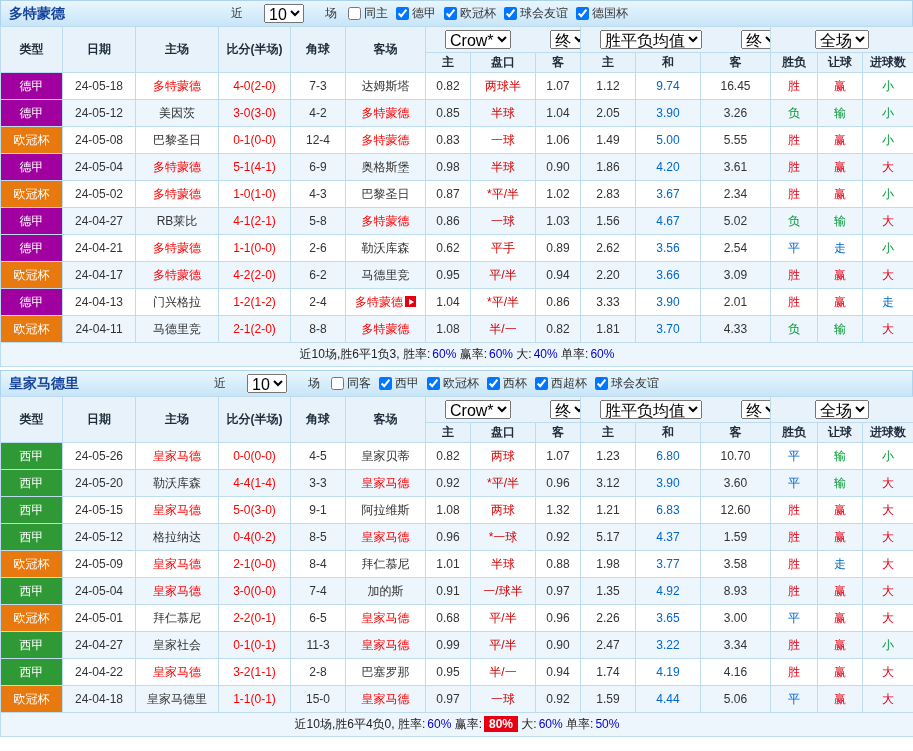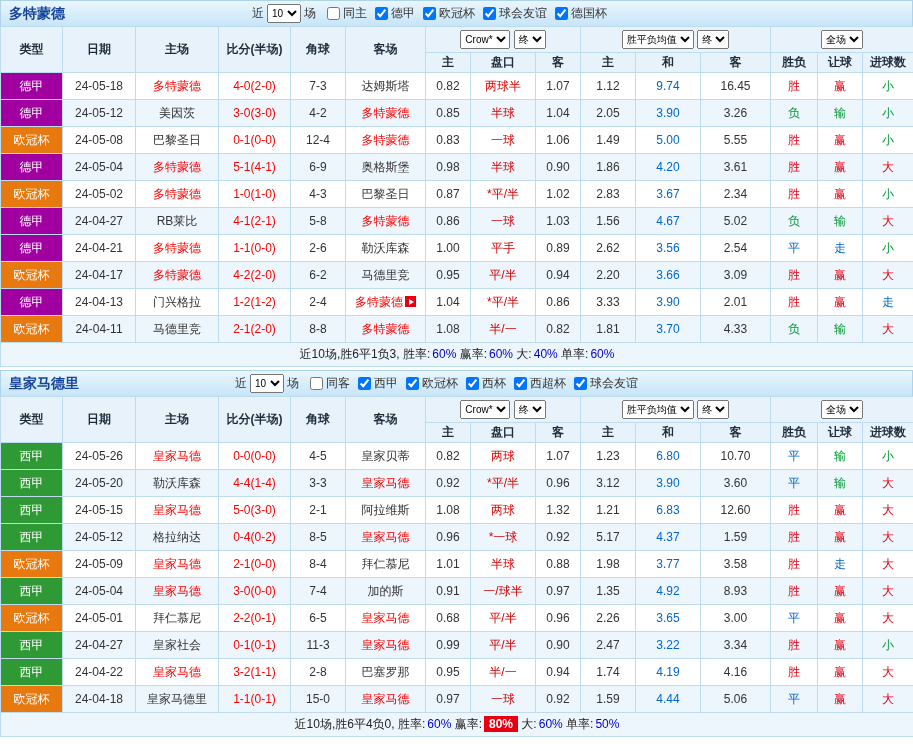--- a/index.html
+++ b/index.html
@@ -5,21 +5,21 @@
   *{box-sizing:border-box}
   html,body{margin:0;padding:0}
   body{width:913px;background:#fff;font-family:"Liberation Sans","DejaVu Sans",sans-serif;font-size:12px;color:#333}
   .panel{margin-bottom:3px}
   .bar{display:flex;align-items:center;height:26px;padding:0 8px;background:linear-gradient(#eaf6fe,#c7e5f8);border:1px solid #aed3ec;border-bottom:0}
   .title{font-size:14px;font-weight:bold;color:var(--title)}
   .filters{display:flex;align-items:center;margin:0 auto;padding-right:110px;gap:3px}
   .cbs{display:inline-flex;align-items:flex-end}
   .cb{display:inline-flex;align-items:center;margin-left:8px;cursor:pointer}
   .cb input{width:13px;height:13px;margin:0 3px 0 0}
-  .sel{font-size:10px;height:19px;font-family:inherit;margin:0 0}
+  .sel{font-size:16px;height:19px;font-family:inherit;margin:0 18px}
   .grid{width:913px;table-layout:fixed;border-collapse:collapse}
   .grid th,.grid td{border:1px solid #bedcf0;text-align:center;white-space:nowrap;overflow:hidden;padding:0 1px}
   .grid thead th{background:#e7f2fb;font-weight:bold;color:#1d2b3a}
   .h1 th{height:26px}
   .h2 th{height:20px}
   .grid tbody td{height:27px}
   .grid tbody tr:nth-child(even){background:#edf6fd}
   .league{color:#fff}
   .focus{color:var(--score)}
   .score{color:var(--score)}
@@ -224,21 +224,21 @@
             <td class="c-green">输</td>
             <td class="c-red">大</td>
           </tr>
           <tr>
             <td class="league" style="background: rgb(160, 0, 160);">德甲</td>
             <td>24-04-21</td>
             <td class="focus">多特蒙德</td>
             <td class="score">1-1(0-0)</td>
             <td>2-6</td>
             <td>勒沃库森</td>
-            <td class="num">1.00</td>
+            <td class="num">0.62</td>
             <td class="hcap">平手</td>
             <td class="num">0.89</td>
             <td class="num">2.62</td>
             <td class="draw-odds">3.56</td>
             <td class="num">2.54</td>
             <td class="c-blue">平</td>
             <td class="c-blue">走</td>
             <td class="c-green">小</td>
           </tr>
           <tr>
@@ -419,21 +419,21 @@
             <td class="num">3.60</td>
             <td class="c-blue">平</td>
             <td class="c-green">输</td>
             <td class="c-red">大</td>
           </tr>
           <tr>
             <td class="league" style="background: rgb(47, 154, 53);">西甲</td>
             <td>24-05-15</td>
             <td class="focus">皇家马德</td>
             <td class="score">5-0(3-0)</td>
-            <td>2-1</td>
+            <td>9-1</td>
             <td>阿拉维斯</td>
             <td class="num">1.08</td>
             <td class="hcap">两球</td>
             <td class="num">1.32</td>
             <td class="num">1.21</td>
             <td class="draw-odds">6.83</td>
             <td class="num">12.60</td>
             <td class="c-red">胜</td>
             <td class="c-red">赢</td>
             <td class="c-red">大</td>

